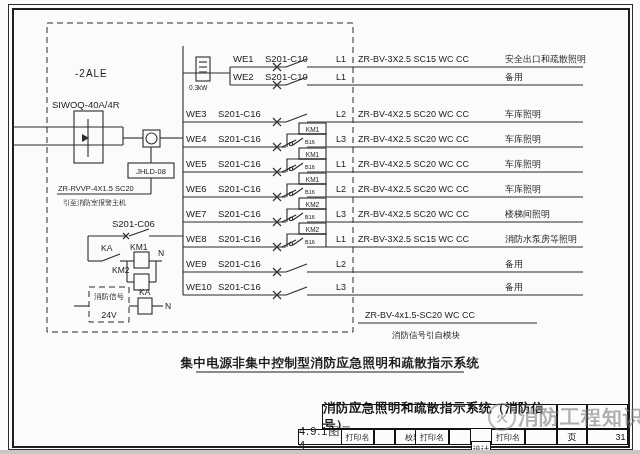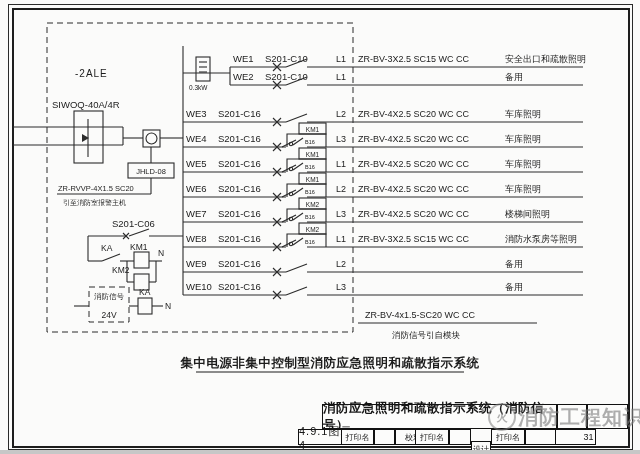--- a/index.html
+++ b/index.html
@@ -279,21 +279,21 @@
   <div class="cell sm" style="left:322px;top:449px;width:42px;height:16px;margin-top:14px;">审核</div>
   <div class="cell sm" style="left:341px;top:429px;width:33px;height:16px;">打印名</div>
   <div class="cell sm" style="left:374px;top:429px;width:21px;height:16px;"></div>
   <div class="cell sm" style="left:395px;top:429px;width:36px;height:16px;">校对</div>
   <div class="cell sm" style="left:415px;top:429px;width:34px;height:16px;">打印名</div>
   <div class="cell sm" style="left:449px;top:429px;width:22px;height:16px;"></div>
   <div class="cell sm" style="left:471px;top:429px;width:20px;height:16px;margin-top:12px;">设计</div>
   <div class="cell sm" style="left:491px;top:429px;width:34px;height:16px;">打印名</div>
   <div class="cell sm" style="left:525px;top:429px;width:32px;height:16px;"></div>
   <div class="cell pg" style="left:557px;top:429px;width:30px;height:16px;">页</div>
-  <div class="cell pg" style="left:555px;top:429px;width:41px;height:16px;padding-left:26px;">31</div>
+  <div class="cell pg" style="left:587px;top:429px;width:41px;height:16px;padding-left:26px;">31</div>
 </div>
 
 <div id="watermark">
   <span id="wm-logo">火</span>
   <span id="wm-text">消防工程知识</span>
 </div>
 
 <div id="bottom-strip"></div>
 
 </body></html>

